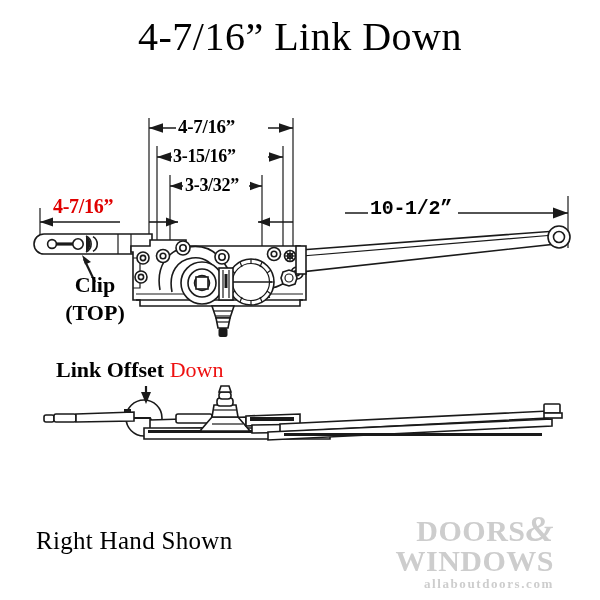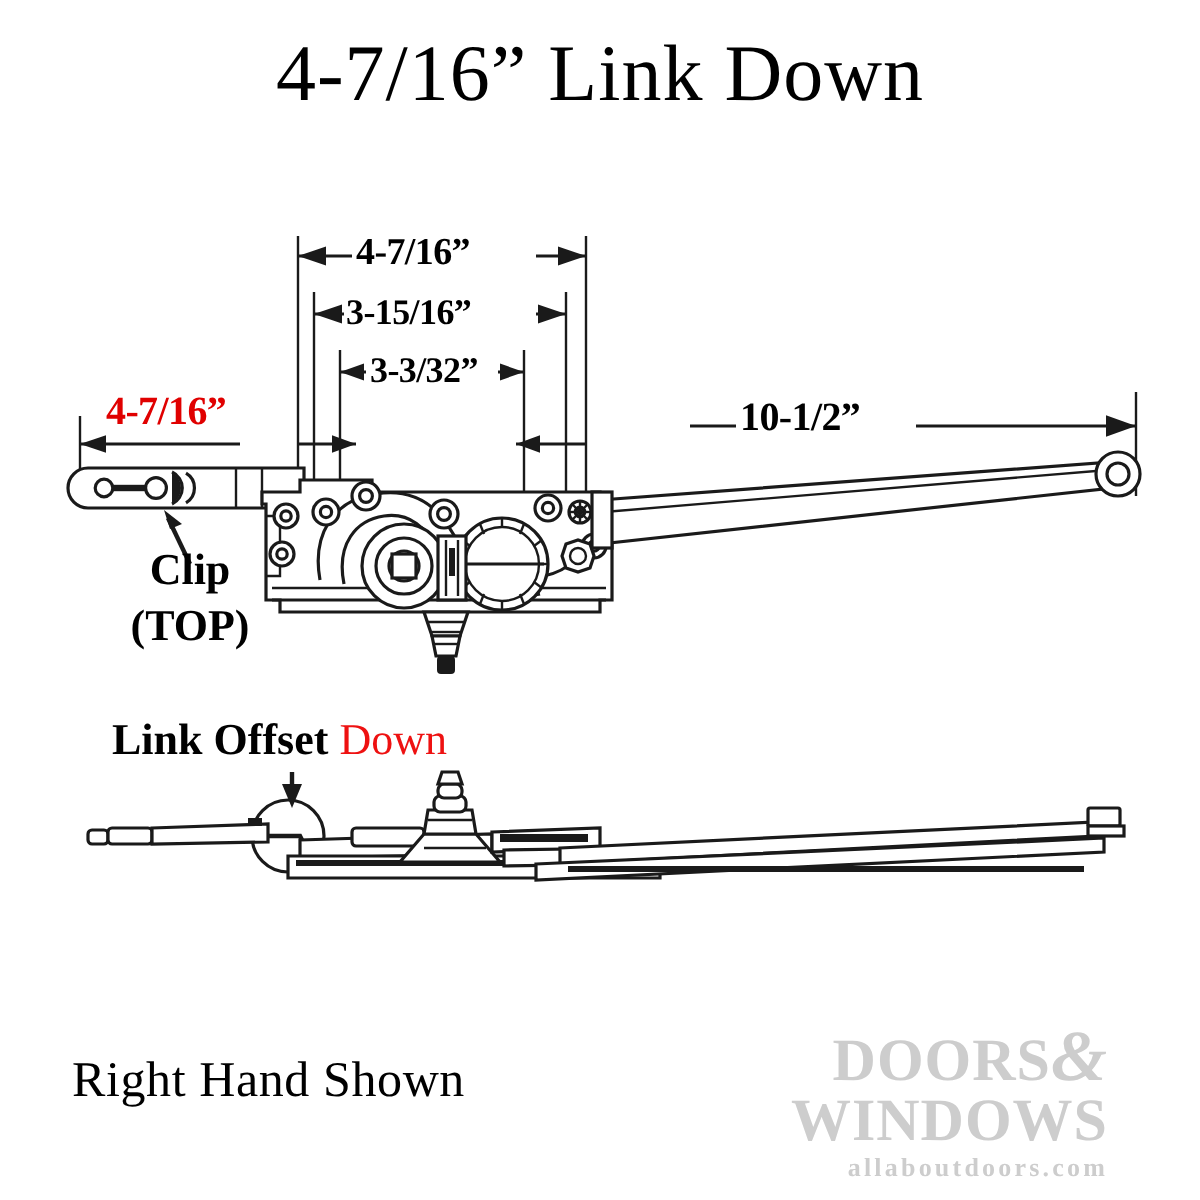--- a/index.html
+++ b/index.html
@@ -39,21 +39,21 @@
   
   .dimlabel {
     font-weight: 700;
     font-size: 19px;
     line-height: 20px;
     white-space: nowrap;
     letter-spacing: -0.3px;
   }
   .dimlabel.small { font-size: 18px; }
   .dimlabel.red { color: #e00000; font-size: 20px; }
-  .dimlabel.long { font-size: 20px; }
+  .dimlabel.long { font-size: 20px; font-family: Liberation Mono, monospace; }
 
   
   .callout {
     font-weight: 700;
     font-size: 22px;
     line-height: 26px;
     white-space: nowrap;
     text-align: center;
   }
   #offset-label {

